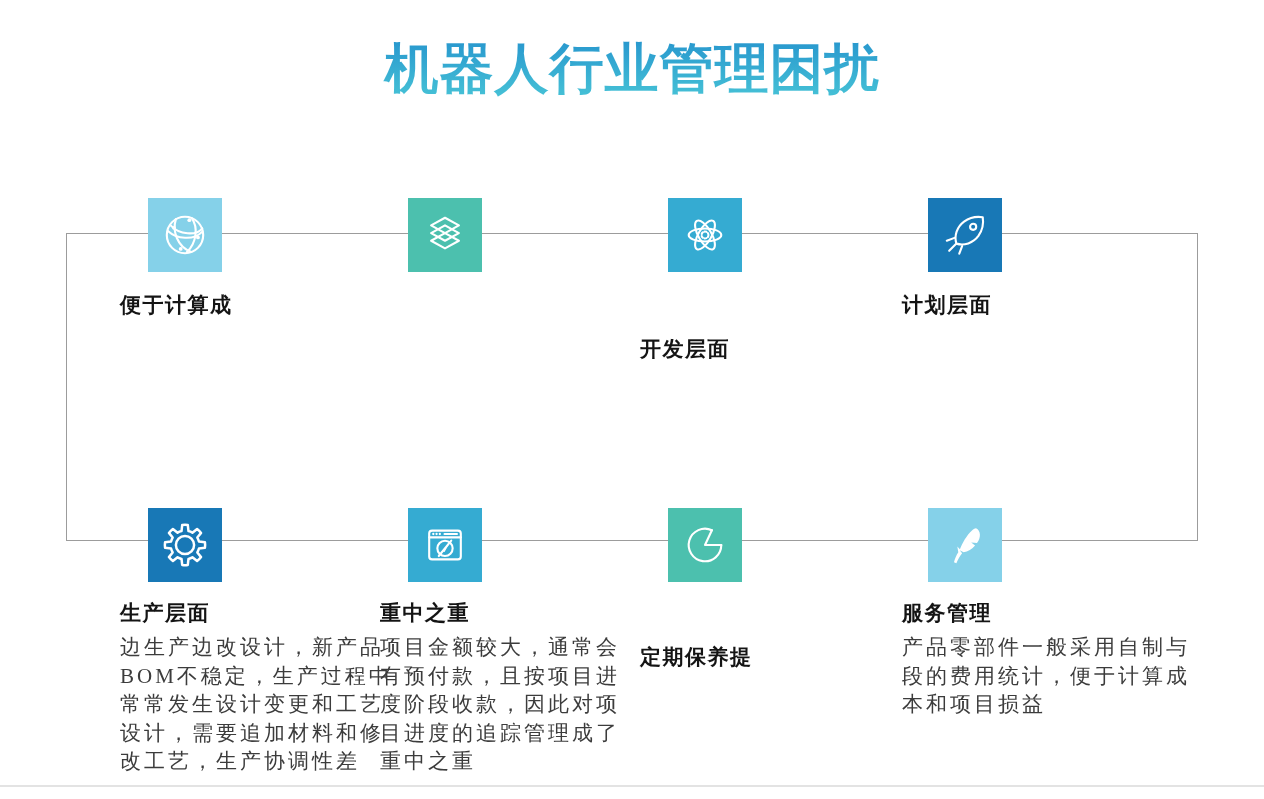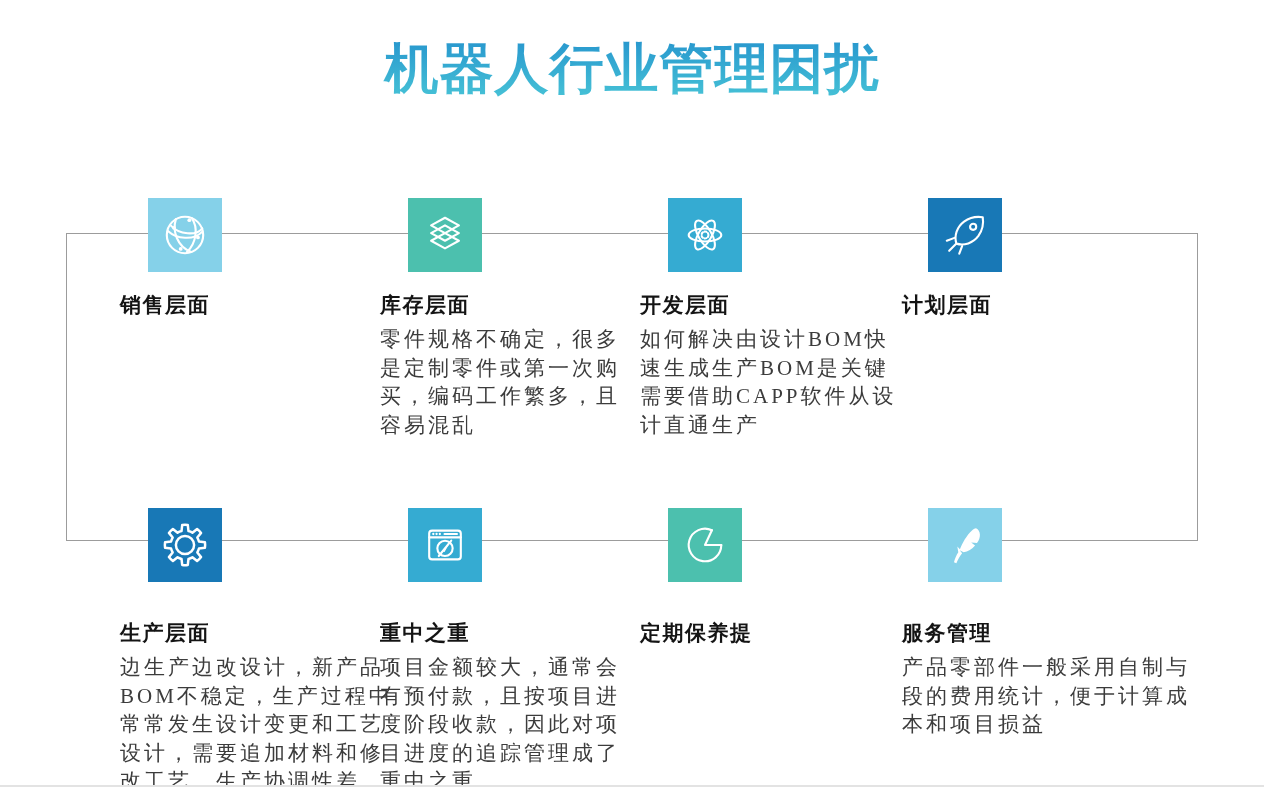--- a/index.html
+++ b/index.html
@@ -32,22 +32,22 @@
   .tb p {
     font-size:21px; color:#3c3c3c; letter-spacing:3px;
     line-height:28.5px; white-space:pre;
   }
   .bottom-rule {
     position:absolute; left:0; right:0; bottom:0; height:2px; background:#e3e3e3;
   }
   
   .c1 { left:148px; } .c2 { left:408px; } .c3 { left:668px; } .c4 { left:928px; }
   .r1 { top:198px; }  .r2 { top:508px; }
-  .t1 { left:120px; } .t2 { left:380px; } .t3 { left:640px; } .t4 { left:902px; }
-  .tr1 { top:292px; } .tr2 { top:620px; }
+  .t1 { left:120px; } .t2 { left:380px; } .t3 { left:640px;margin-top:44px; } .t4 { left:902px; }
+  .tr1 { top:292px; } .tr2 { top:600px; }
   .w1 { width:280px; } .w2 { width:300px; }
 </style>
 </head>
 <body>
 
 <div class="stage">
 
   <h1 class="page-title">机器人行业管理困扰</h1>
 
   <div class="connector"></div>
@@ -125,35 +125,24 @@
     </svg>
   </div>
 
   <div class="tile c4 r2" style="background-color: rgb(133, 209, 233);">
     <svg viewBox="0 0 48 48" fill="#fff" stroke="none">
       <path d="M35.5,6.5 C40.5,9 41,16 36.5,22 L30.5,21.5 L34.5,24.5 C31.5,28.5 27,31 22.5,31.5 L18.5,29.5 L21,32.5 C19,35 16.5,39 15,43 L12.5,42 C13.5,38 15,34.5 17,31.5 L16,25.5 L18.7,28.5 C21,22 26,13.5 31,9 C32.5,7.5 34,6.5 35.5,6.5 Z"></path>
     </svg>
   </div>
 
   <div class="tb t1 tr1 w1">
-    <h2>销售层面</h2>
-  </div>
-  <div class="tb t2 tr1 w1">
-    <h2>库存层面</h2>
-    <p>零件规格不确定，很多
-是定制零件或第一次购
-买，编码工作繁多，且
-容易混乱</p>
+    <h2>便于计算成</h2>
   </div>
   <div class="tb t3 tr1 w1">
     <h2>开发层面</h2>
-    <p>如何解决由设计BOM快
-速生成生产BOM是关键
-需要借助CAPP软件从设
-计直通生产</p>
   </div>
   <div class="tb t4 tr1 w2">
     <h2>计划层面</h2>
   </div>
 
   <div class="tb t1 tr2 w1">
     <h2>生产层面</h2>
     <p>边生产边改设计，新产品
 BOM不稳定，生产过程中
 常常发生设计变更和工艺

